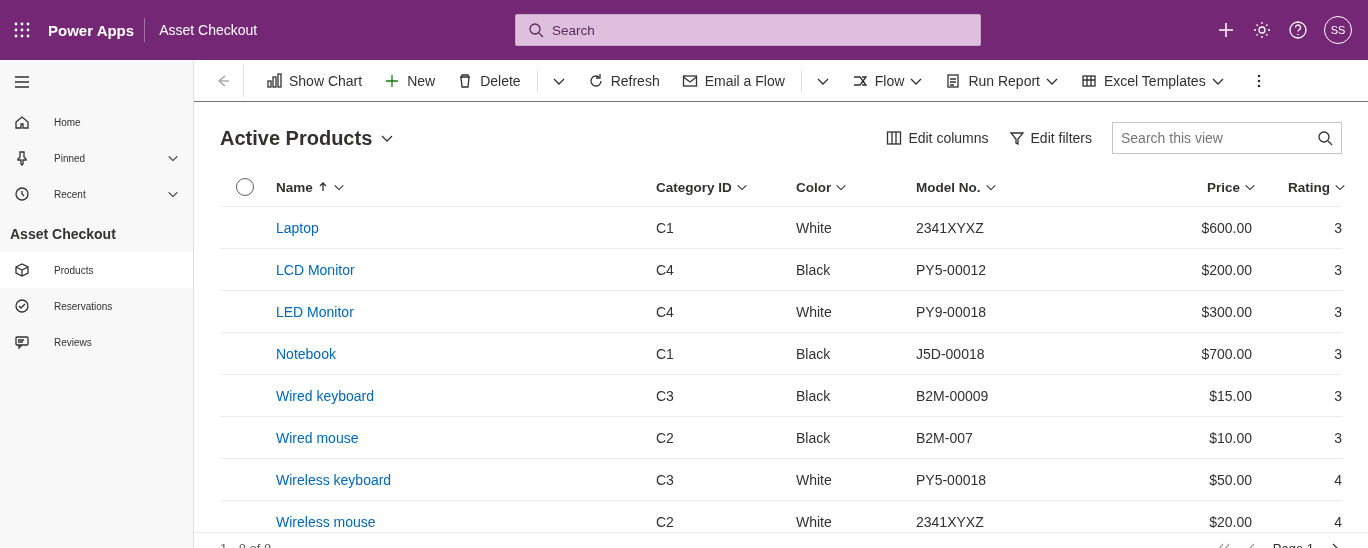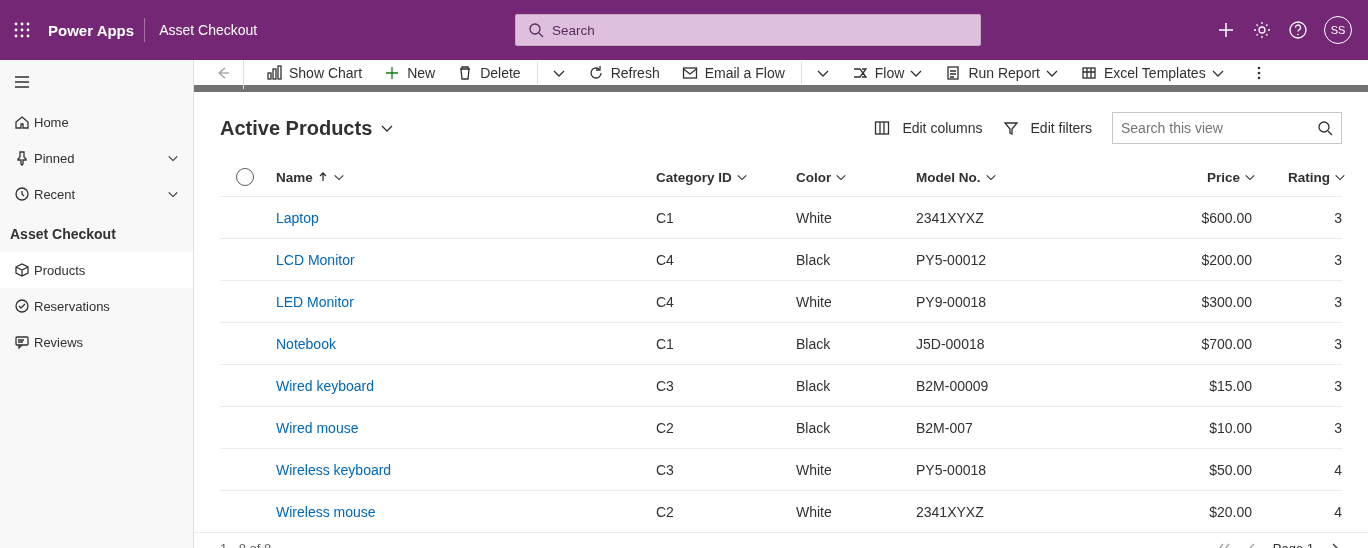--- a/index.html
+++ b/index.html
@@ -17,42 +17,42 @@
     .search-box svg { width: 16px; height: 16px; margin: 0 8px 0 12px; stroke: #742774; }
     .search-box span { font-size: 13.5px; color: #5a2a5a; }
     .topbar-right { margin-left: auto; display: flex; align-items: center; gap: 16px; padding-right: 16px; }
     .top-icon { width: 20px; height: 20px; cursor: pointer; }
     .avatar { width: 28px; height: 28px; border-radius: 50%; border: 1.5px solid #fff; display: flex; align-items: center; justify-content: center; font-size: 11px; }
 
     
     .shell { display: flex; height: calc(100% - 44px); }
     .sidebar { width: 194px; border-right: 1px solid #e1dfdd; background: #f8f8f8; display: flex; flex-direction: column; }
     .hamburger-row { height: 44px; display: flex; align-items: center; padding-left: 14px; cursor: pointer; }
-    .nav-item { height: 36px; display: flex; align-items: center; gap: 4px; padding: 0 14px; font-size: 13px; color: #323130; cursor: pointer; position: relative;}
+    .nav-item { height: 36px; display: flex; align-items: center; gap: 24px; padding: 0 14px; font-size: 10px; color: #323130; cursor: pointer; position: relative;}
     .nav-item .chev { margin-left: auto; }
     .nav-group-title { font-size: 14px; font-weight: 600; padding: 14px 0 10px 10px; color: #323130;}
     .nav-item.active { background: #fff; }
     .nav-item.active::before { content:""; position:absolute; left:0; top:6px; bottom:6px; width:3px; background:#742774; display:none;}
     .nav-icon { width: 16px; height: 16px; flex-shrink:0; }
 
     
     .main { flex: 1; display: flex; flex-direction: column; overflow: hidden; position: relative;}
-    .cmdbar { height: 32px; border-bottom: 7px solid #737373; display: flex; align-items: center; padding: 0 18px; gap: 6px; font-size: 14px; color: #323130; }
+    .cmdbar { height: 42px; border-bottom: 1px solid #737373; display: flex; align-items: center; padding: 0 18px; gap: 6px; font-size: 14px; color: #323130; }
     .back-btn { width: 32px; height: 32px; display: flex; align-items: center; justify-content: center; color: #a19f9d; margin-right: 8px; padding-right: 10px; border-right: 1px solid #e1dfdd;}
     .cmd { display: flex; align-items: center; gap: 7px; padding: 0 8px; height: 32px; cursor: pointer; }
     .cmd-sep { width:1px; height:22px; background:#e1dfdd; margin:0 2px;}
     .cmd svg.ci { width: 16px; height: 16px; }
     .cmd-split-chev { width:14px; height:14px; margin-left: -2px;}
     .overflow-dots { margin-left: 4px;}
 
     .view-header { display: flex; align-items: center; padding: 20px 26px 14px 26px; }
     .view-title { font-size: 20px; font-weight: 600; color: #323130; display:flex; align-items:center; gap:8px; cursor:pointer;}
     .view-title svg{width:14px;height:14px;}
     .view-tools { margin-left: auto; display: flex; align-items: center; gap: 20px; font-size: 14px; color: #323130;}
-    .view-tools .tool { display:flex; align-items:flex-start; gap:12px; cursor:pointer; }
+    .view-tools .tool { display:flex; align-items:flex-start; gap:6px; cursor:pointer; }
     .view-search { border:1px solid #c8c6c4; height:32px; width:230px; display:flex; align-items:center; padding:0 8px; font-size:14px; color:#605e5c; justify-content: space-between;}
     .view-search input{ border:none; outline:none; font-size:14px; width: 150px;}
 
     
     .table { flex:1; overflow:auto; padding: 0 26px;}
     .thead, .trow { display:grid; grid-template-columns: 56px 380px 140px 120px 180px 160px 90px; align-items:center; font-size:14px; }
     .thead { color:#323130; height:38px; }
     .thead .th { display:flex; align-items:center; gap:4px; font-weight: 600; font-size: 13.5px;}
     .th.right, .td.right{ justify-content:flex-end; text-align:right;}
     .th svg{width:12px;height:12px;}

